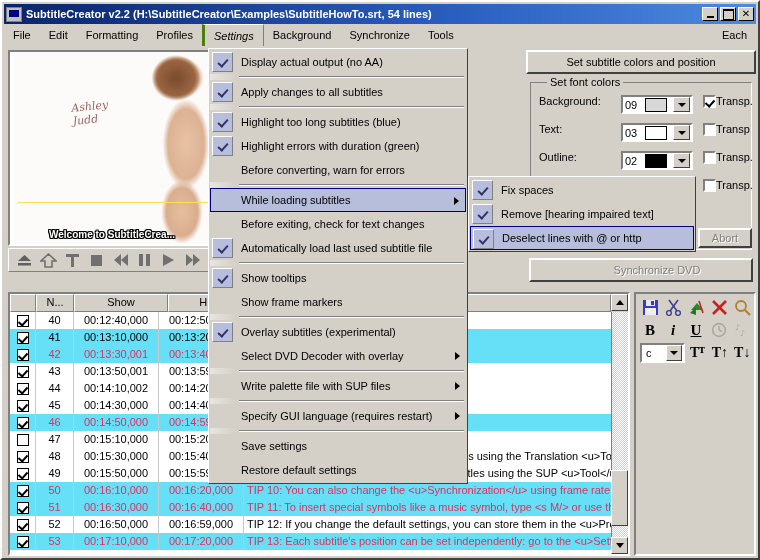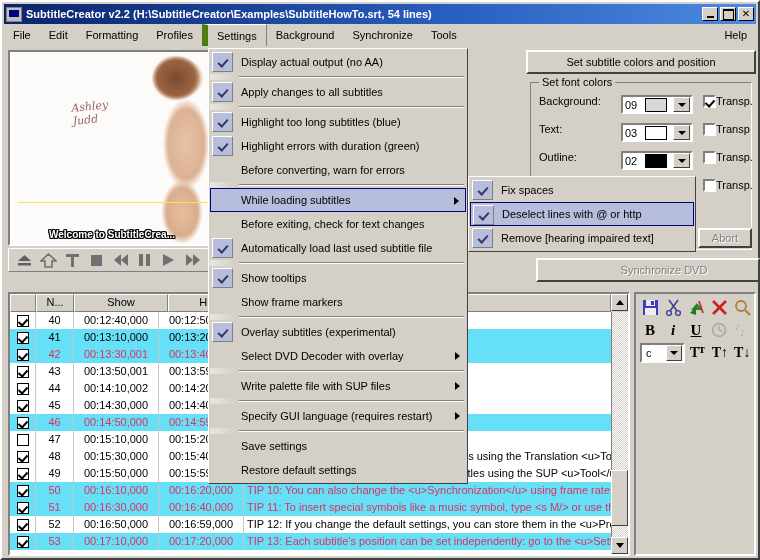--- a/index.html
+++ b/index.html
@@ -69,23 +69,24 @@
     display: flex; align-items: stretch;
     font-size: 11px;
   }
   .mb-item {
     padding: 4px 9px 3px 9px;
     line-height: 14px;
     color: #000; white-space: nowrap; text-align: center;
   }
   .mb-item.active {
     background: #d4d0c8;
-    border-left: 6px solid #4d7c0f;
+    border-left: 3px solid #4d7c0f;
     border-right: 1px solid #808080;
     border-top: 1px solid #ffffff;
+    font-style: italic;
   }
   .mb-spacer { flex: 1; }
 
   
   #preview {
     position: absolute; left: 6px; top: 48px;
     width: 206px; height: 196px;
     background: #fff;
     border: 2px solid;
     border-color: #808080 #ffffff #ffffff #808080;
@@ -165,21 +166,21 @@
     position: absolute; left: 0; top: 0;
     width: 230px; height: 24px; line-height: 20px;
   }
   #fontcolorgroup {
     position: absolute; left: 4px; top: 32px;
     width: 222px; height: 168px;
     border: 1px solid #808080;
     border-right-color: #ffffff; border-bottom-color: #ffffff;
   }
   #fontcolorgroup .gl {
-    position: absolute; left: 8px; top: -7px;
+    position: absolute; left: 16px; top: -7px;
     background: #d4d0c8; padding: 0 3px; font-size: 11px;
   }
   .fc-row { position: absolute; left: 8px; height: 22px; display: flex; }
   .fc-label { width: 82px; font-size: 11px; }
   .fc-combo {
     width: 72px; height: 19px;
     background: #fff;
     border: 2px solid;
     border-color: #808080 #ffffff #ffffff #808080;
     display: flex; align-items: center;
@@ -208,21 +209,21 @@
     border: solid #000; border-width: 0 2px 2px 0;
     transform: rotate(42deg);
   }
   .fc-trans { font-size: 11px; }
   #abortbtn {
     position: absolute; left: 172px; top: 178px;
     width: 54px; height: 20px; line-height: 16px; color: #808080;
     text-shadow: 1px 1px 0 #ffffff;
   }
   #syncdvdbtn {
-    position: absolute; left: 10px; top: 208px;
+    position: absolute; left: 3px; top: 208px;
     width: 224px; height: 24px; line-height: 20px;
     color: #808080; text-shadow: 1px 1px 0 #ffffff; padding-left: 32px;
   }
 
   
   #grid {
     position: absolute; left: 6px; top: 290px;
     width: 622px; height: 264px;
     background: #fff;
     border: 2px solid;
@@ -397,21 +398,21 @@
   <div id="menubar">
     <div class="mb-item">File</div>
     <div class="mb-item">Edit</div>
     <div class="mb-item">Formatting</div>
     <div class="mb-item">Profiles</div>
     <div class="mb-item active">Settings</div>
     <div class="mb-item">Background</div>
     <div class="mb-item">Synchronize</div>
     <div class="mb-item">Tools</div>
     <div class="mb-spacer"></div>
-    <div class="mb-item">Help</div>
+    <div class="mb-item">Each</div>
   </div>
 
   <div id="preview">
     <div class="pv-canvas">
       <div class="pv-body"></div>
       <div class="pv-hair"></div>
       <div class="pv-sig">
         <div>Ashley</div>
         <div>Judd</div>
       </div>
@@ -840,24 +841,24 @@
       </div>
   </div>
 
   <div id="submenu">
     <div class="lgut"></div>
     <div id="submenu-items">
         <div class="mi">
           <span class="chk"></span>
           <span>Fix spaces</span>
         </div>
+        <div class="mi">
+          <span class="chk"></span>
+          <span>Remove [hearing impaired text]</span>
+        </div>
         <div class="mi sel">
           <span class="chk"></span>
           <span>Deselect lines with @ or http</span>
-        </div>
-        <div class="mi">
-          <span class="chk"></span>
-          <span>Remove [hearing impaired text]</span>
         </div>
       </div>
   </div>
 
 </div>
 
 </body></html>

